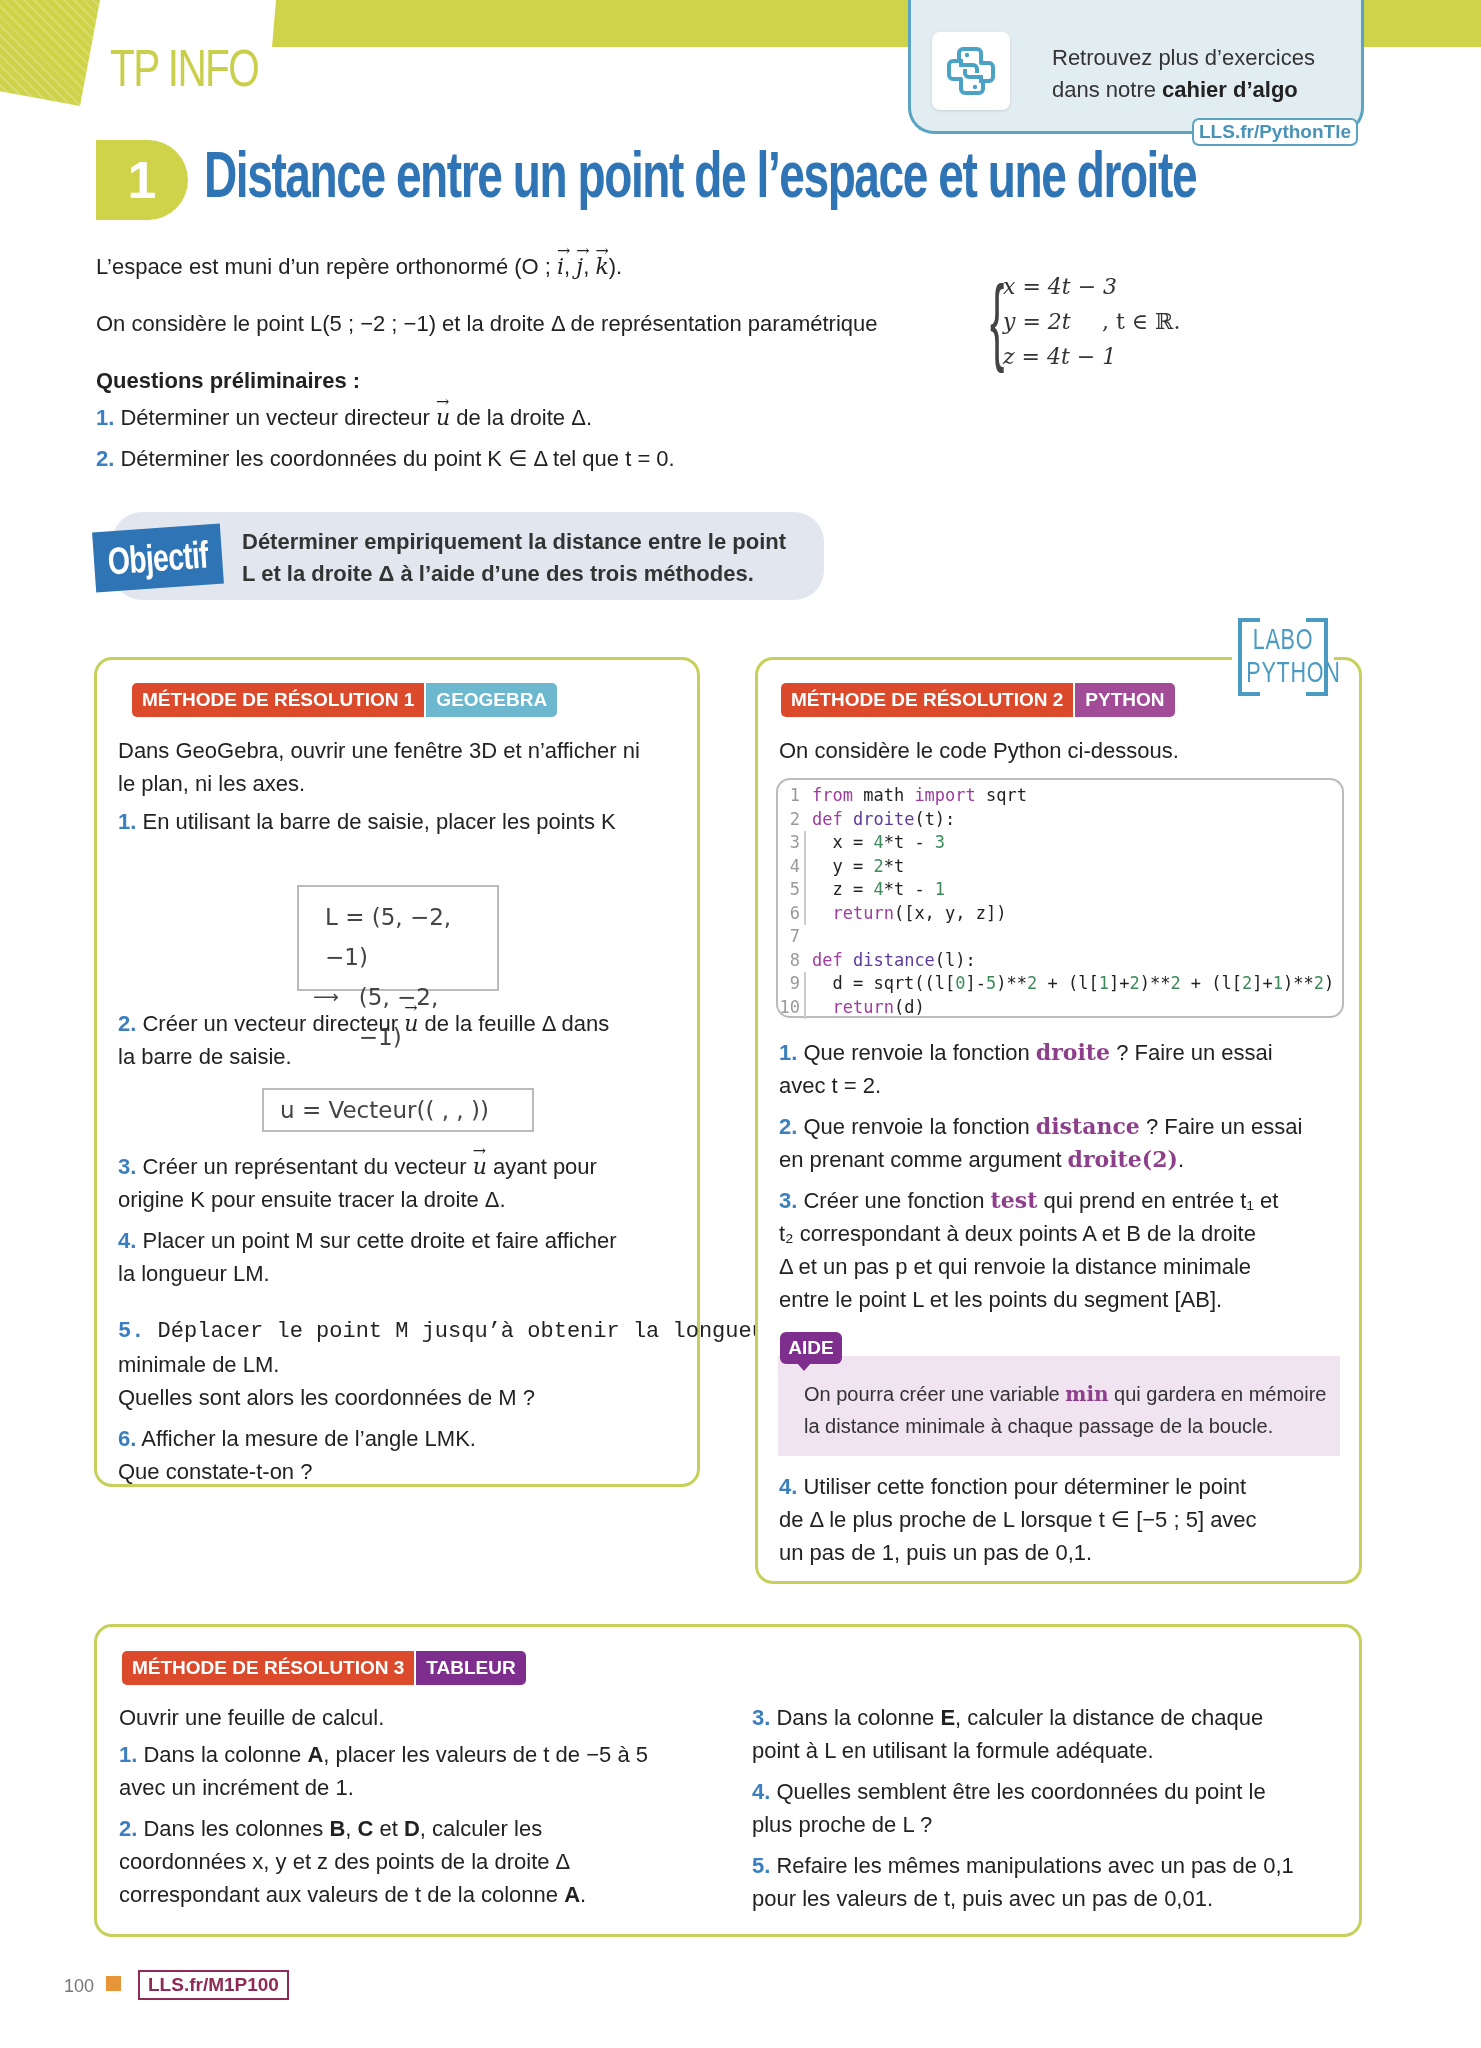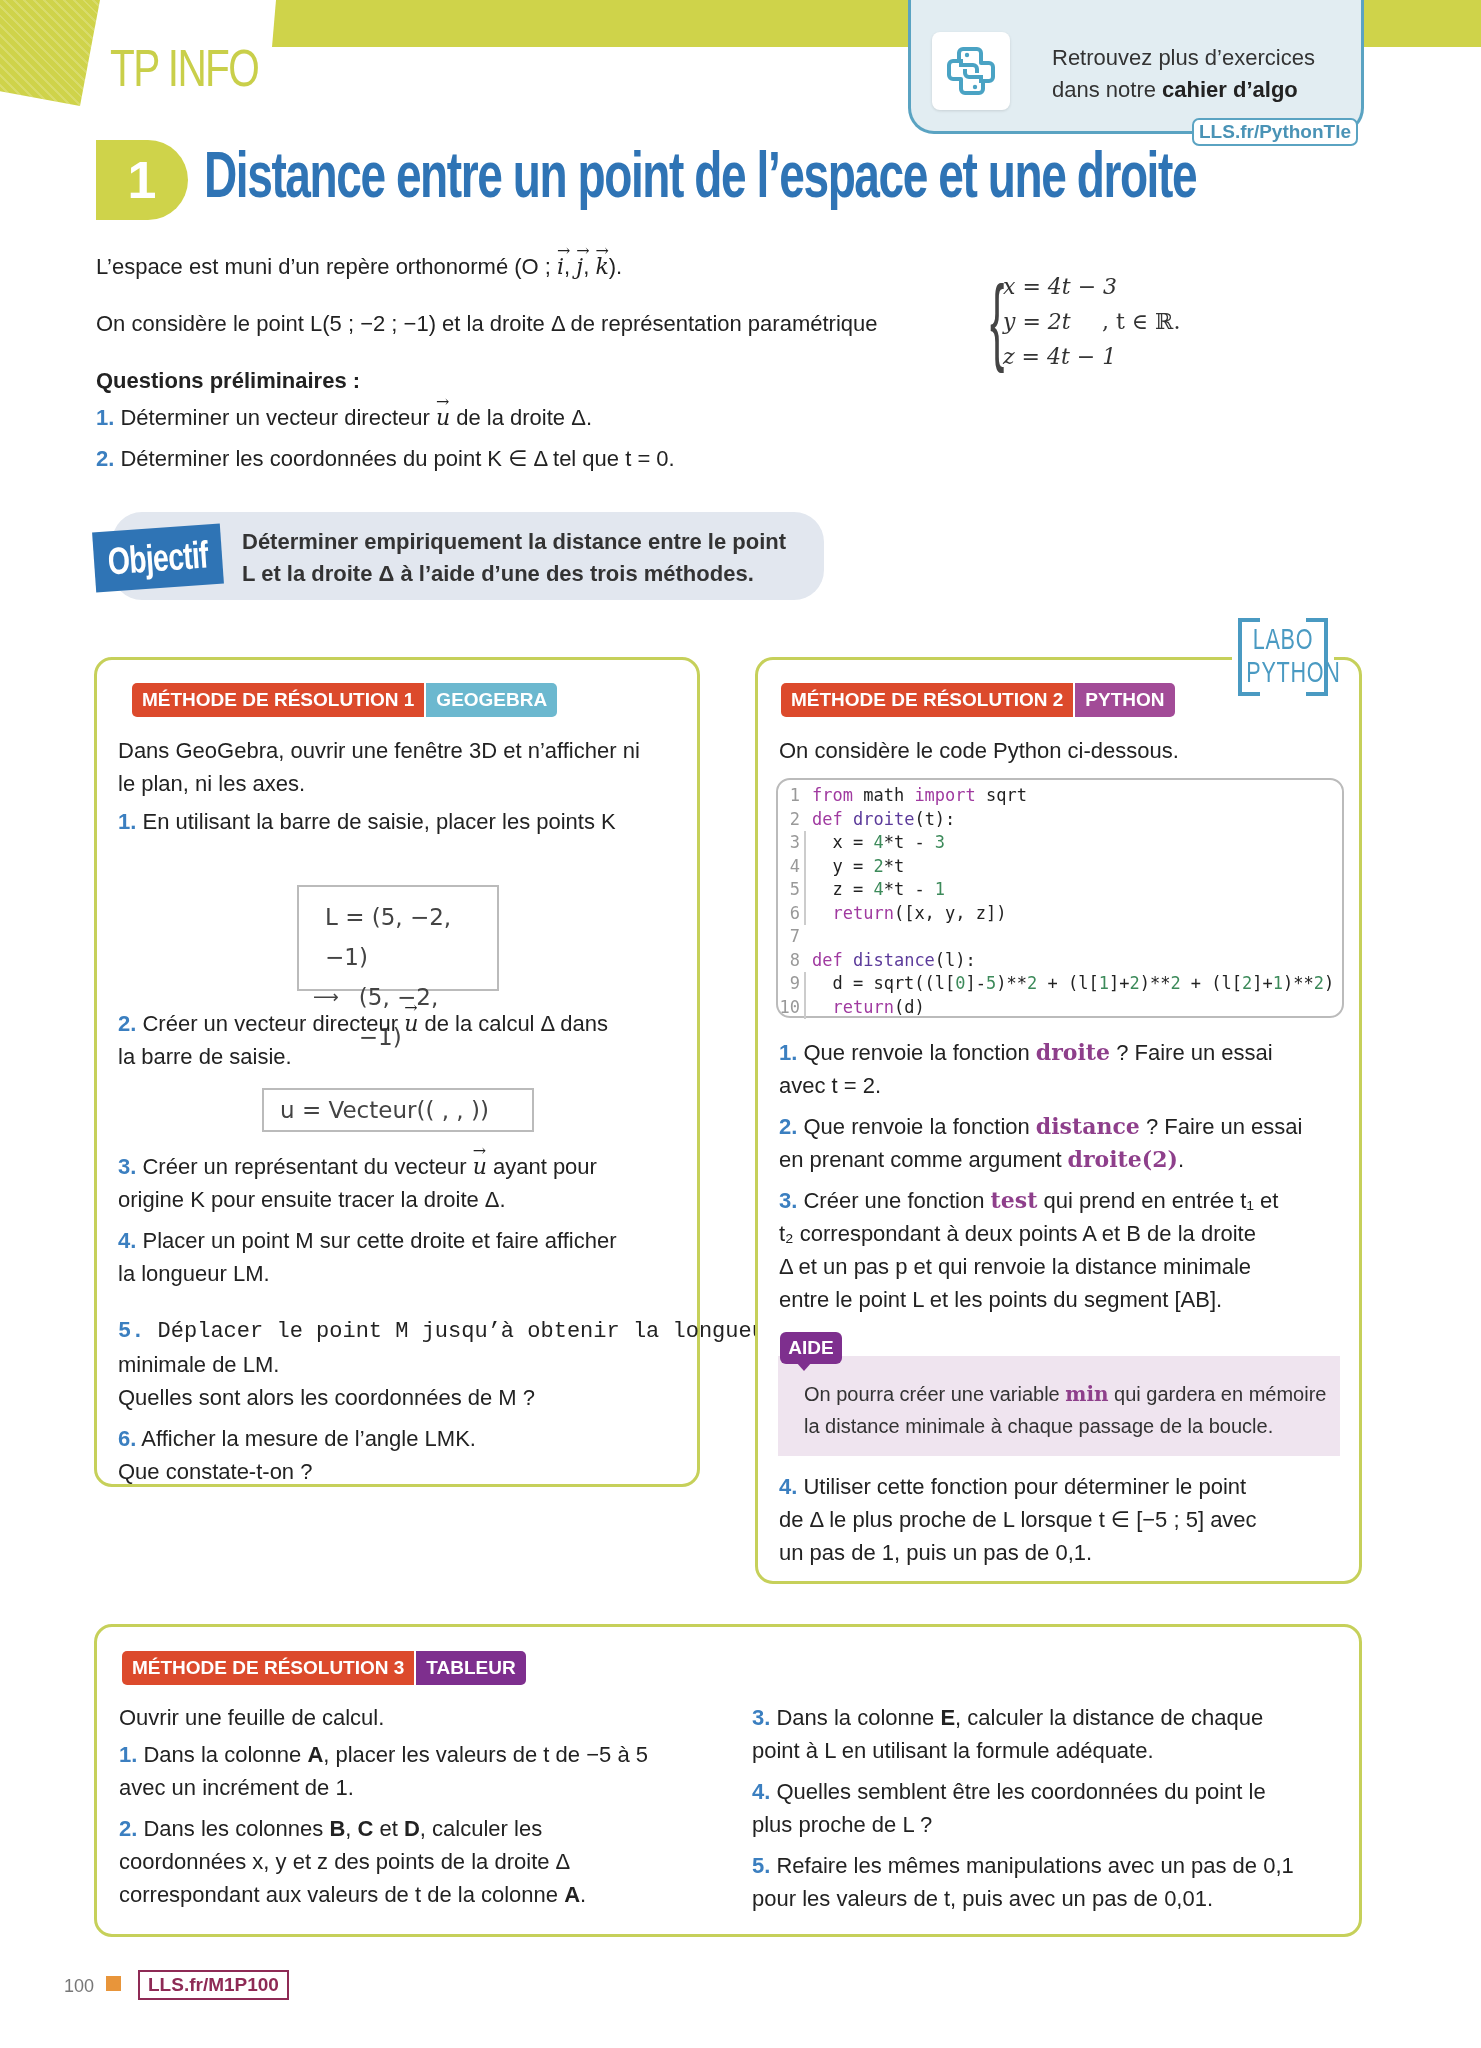--- a/index.html
+++ b/index.html
@@ -150,21 +150,21 @@
   <div style="margin-top:5px;"><span class="num">1.</span> <span>En utilisant la barre de saisie, placer les points K</span></div>
 </div>
 <div class="abs geo-box" style="left:297px; top:885px; width:202px; height:106px; padding:10px 14px;">
   <div style="line-height:40px; padding-left:12px;">L = (5, −2, −1)</div>
   <div style="line-height:40px; display:flex;">
       <span style="font-size:18px; margin-right:20px;">⟶</span>
       <span>(5, −2, −1)</span>
     </div>
 </div>
 <div class="abs txt" style="left:118px; top:1007px;">
-  <div><span class="num">2.</span> <span>Créer un vecteur directeur </span><span class="vec">u</span><span> de la calcul Δ dans</span></div>
+  <div><span class="num">2.</span> <span>Créer un vecteur directeur </span><span class="vec">u</span><span> de la feuille Δ dans</span></div>
   <div>la barre de saisie.</div>
 </div>
 <div class="abs geo-box" style="left:262px; top:1088px; width:272px; height:44px; padding:0 16px; line-height:40px;">u = Vecteur(( , , ))</div>
 <div class="abs txt" style="left:118px; top:1150px;">
   <div><span class="num">3.</span> <span>Créer un représentant du vecteur </span><span class="vec">u</span><span> ayant pour</span></div>
   <div>origine K pour ensuite tracer la droite Δ.</div>
   <div style="margin-top:8px;"><span class="num">4.</span> <span>Placer un point M sur cette droite et faire afficher</span></div>
   <div>la longueur LM.</div>
   <div style="margin-top:25px;font-family:Liberation Mono, monospace;"><span class="num">5.</span> <span>Déplacer le point M jusqu’à obtenir la longueur</span></div>
   <div>minimale de LM.</div>

